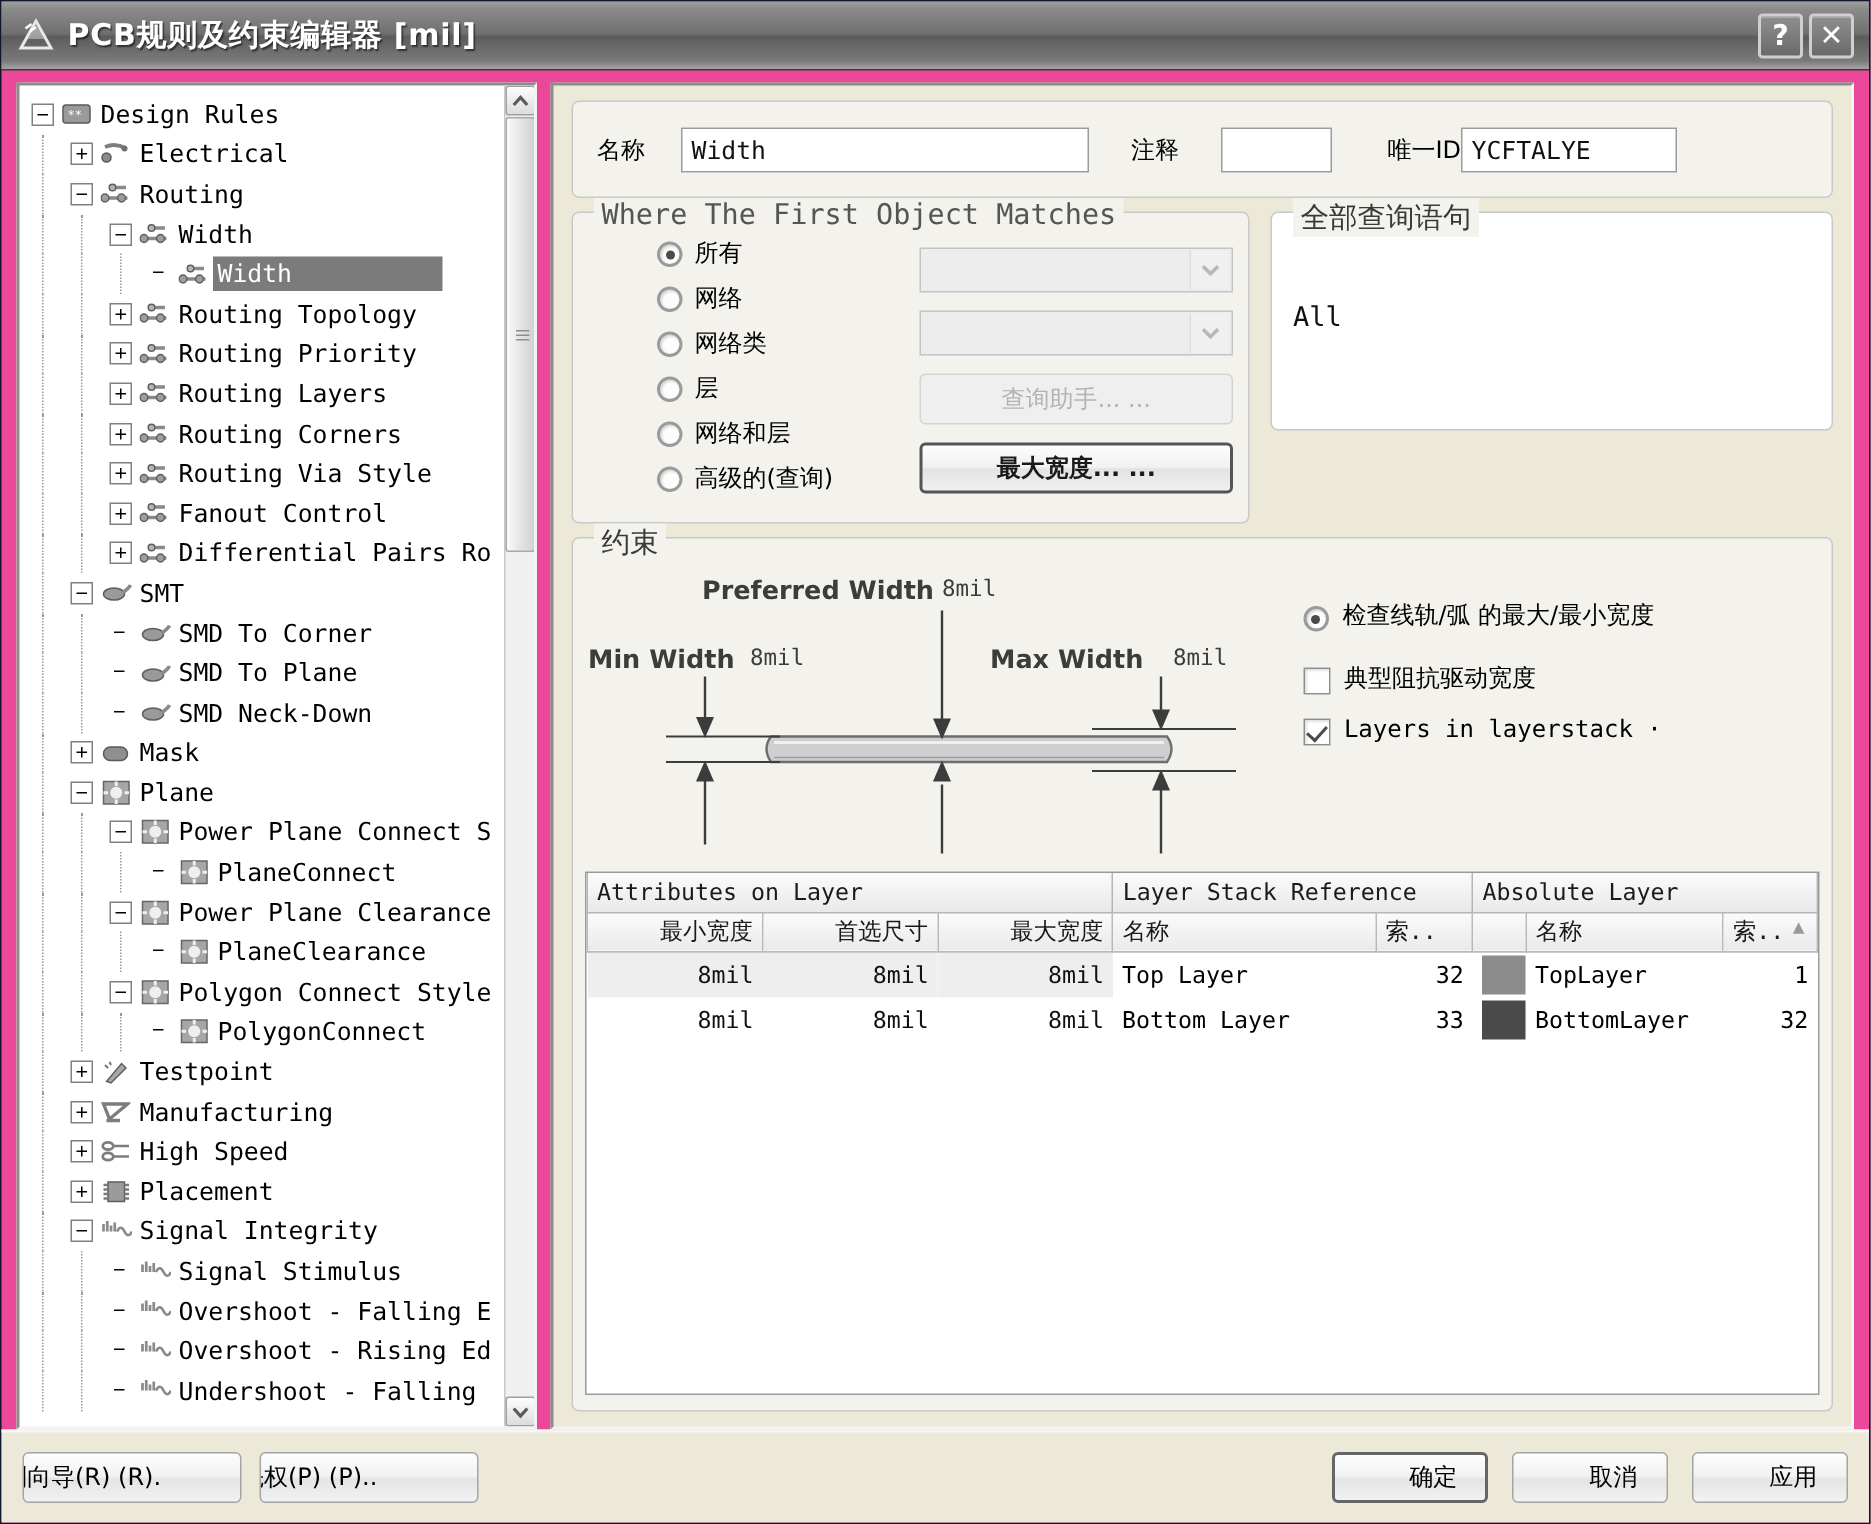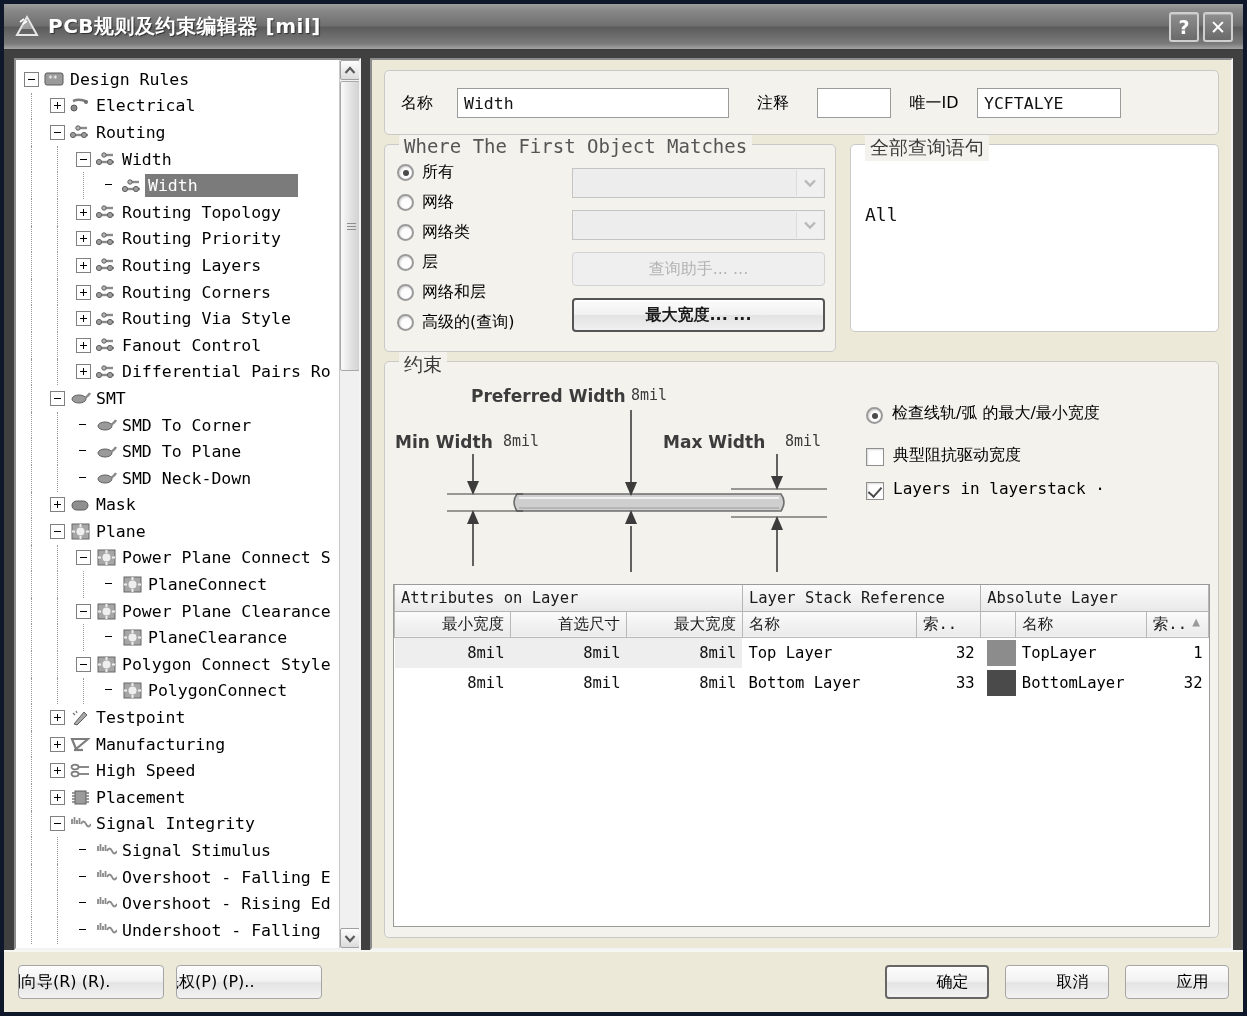--- a/index.html
+++ b/index.html
@@ -7,22 +7,22 @@
   body {
     width:1247px; height:1016px;
     font-family:"DejaVu Sans Mono", monospace;
     background:#d4d0c8;
     overflow:hidden;
   }
 
   
   .window {
     position:absolute; left:0; top:0; width:1247px; height:1016px;
-    background:#404040;
-    border:4px solid #0f172a;
+    background:#ec4899;
+    border:1px solid #0f172a;
     display:flex; flex-direction:column;
   }
 
   
   .titlebar {
     height:46px; flex:0 0 46px;
     background:linear-gradient(180deg,#9d9d9d 0%,#8a8a8a 12%,#6f6f6f 48%,#5c5c5c 52%,#7a7a7a 88%,#a4a4a4 100%);
     display:flex; align-items:center;
     padding:0 6px 0 10px;
     border-bottom:1px solid #3a3a3a;
@@ -158,25 +158,25 @@
     height:30px; padding:3px 6px;
     font-size:16.5px; color:#111;
     font-family:"DejaVu Sans Mono", monospace;
     display:flex; align-items:center;
     overflow:hidden; white-space:nowrap;
   }
 
   
   .midrow { display:flex; gap:14px; }
   .match-panel { flex:0 0 452px; height:208px; }
-  .query-panel { flex:1 1 auto; height:188px; background:#fff; }
+  .query-panel { flex:1 1 auto; height:146px; background:#fff; }
   .query-panel > .legend { background:#f3f2ec; }
   .query-text { padding:16px 0 0 14px; font-size:18px; color:#111;margin-top:43px; }
 
-  .match-inner { display:flex; padding:14px 10px 0 12px; }
+  .match-inner { display:flex; padding:14px 10px 0 12px;margin-left:44px; }
   .radios { flex:0 0 175px; display:flex; flex-direction:column; gap:3px; }
   .radio-line { display:flex; align-items:center; height:27px; gap:8px; cursor:pointer; }
   .rdo {
     width:17px; height:17px; flex:0 0 17px; border-radius:50%;
     border:2px solid #9a9a9a; background:#fdfdfd;
     box-shadow:inset 1px 1px 2px rgba(0,0,0,0.18);
     position:relative;
   }
   .rdo.on::after {
     content:""; position:absolute; left:3.5px; top:3.5px;
@@ -795,21 +795,21 @@
     </div>
 
     <div class="right-pane">
 
       <div class="panel">
         <div class="hdr-row">
           <div class="lbl-cn" style="width:56px">名称</div>
           <div class="tfield" style="width:272px">Width</div>
           <div class="lbl-cn" style="width:88px;text-align:center">注释</div>
           <div class="tfield" style="width:74px"></div>
-          <div class="lbl-cn" style="width:86px;text-align:center">唯一ID</div>
+          <div class="lbl-cn" style="width:86px;text-align:right">唯一ID</div>
           <div class="tfield" style="width:144px">YCFTALYE</div>
         </div>
       </div>
 
       <div class="midrow">
 
         <div class="panel match-panel mono">
           <div class="legend">Where The First Object Matches</div>
           <div class="match-inner">
             <div class="radios" id="match-radios">

